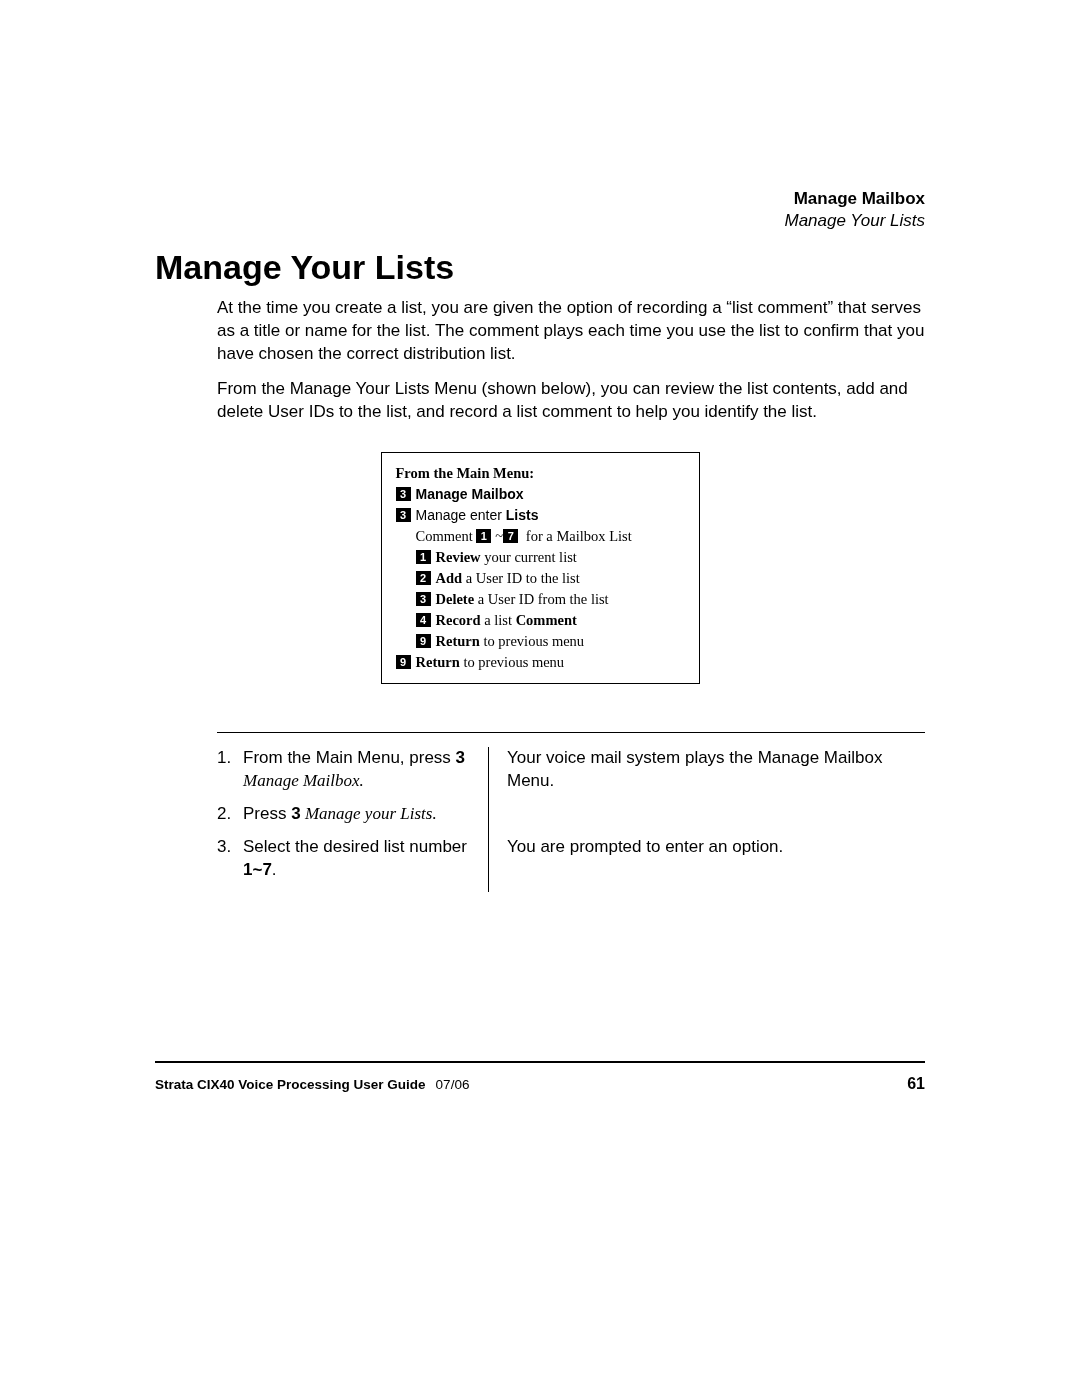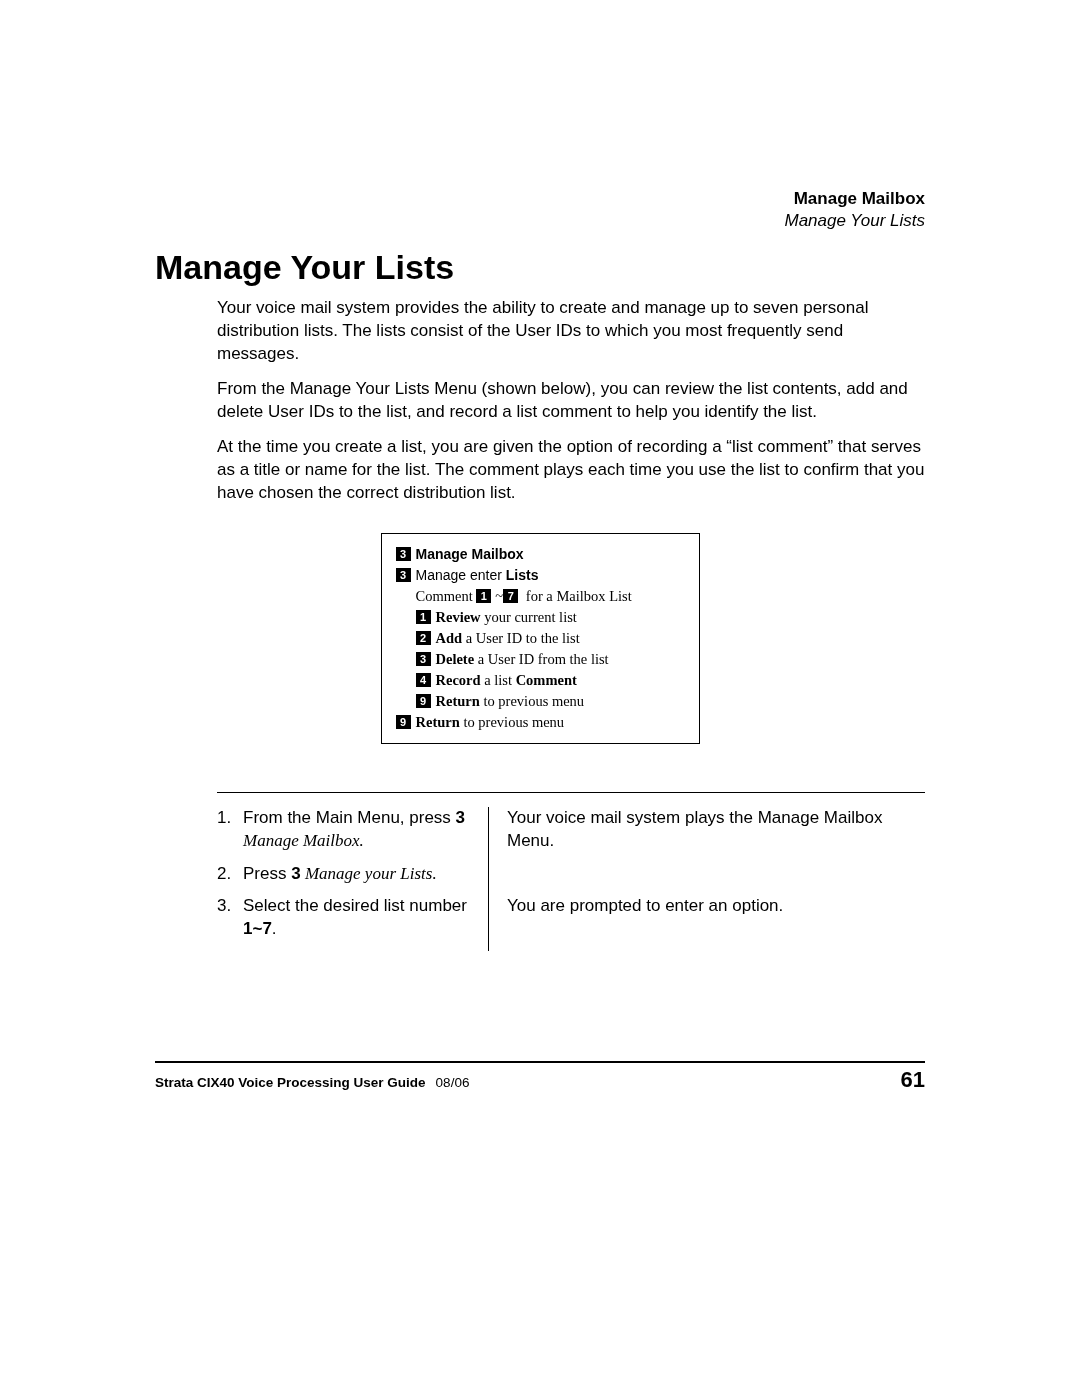--- a/index.html
+++ b/index.html
@@ -118,43 +118,43 @@
     justify-content: space-between;
     align-items: baseline;
   }
   .footer-left {
     font-size: 13.5px;
     font-weight: bold;
     color: #000;
   }
   .footer-left .date { font-weight: normal; margin-left: 10px; }
   .footer-right {
-    font-size: 22px;
+    font-size: 16px;
     font-weight: bold;
   }
 </style>
 </head>
 <body>
 
 <div class="page">
 
   <div class="header-block">
     <div class="header-section">Manage Mailbox</div>
     <div class="header-sub">Manage Your Lists</div>
   </div>
 
   <div class="title">Manage Your Lists</div>
 
   <div class="body-text">
-    <p>Your voice mail system provides the ability to create and manage up to seven personal distribution lists. The lists consist of the User IDs to which you most frequently send messages.</p>
+    <p>At the time you create a list, you are given the option of recording a “list comment” that serves as a title or name for the list. The comment plays each time you use the list to confirm that you have chosen the correct distribution list.</p>
     <p>From the Manage Your Lists Menu (shown below), you can review the list contents, add and delete User IDs to the list, and record a list comment to help you identify the list.</p>
-    <p>At the time you create a list, you are given the option of recording a “list comment” that serves as a title or name for the list. The comment plays each time you use the list to confirm that you have chosen the correct distribution list.</p>
   </div>
 
   <div class="menu-box">
+    <div class="serif-bold">From the Main Menu:</div>
     <div class="menu-row">
       <span class="key-col"><span class="key">3</span></span>
       <span class="txt sans serif-bold" style="font-family:Arial">Manage Mailbox</span>
     </div>
     <div class="menu-row">
       <span class="key-col"><span class="key">3</span></span>
       <span class="txt sans"><span>Manage enter </span><b>Lists</b></span>
     </div>
 
     <div class="indent1">
@@ -209,18 +209,18 @@
       <div class="steps-left">
         <span>Select the desired list number </span><span class="bf">1~7</span><span>.</span>
       </div>
       <div class="steps-right">You are prompted to enter an option.</div>
     </div>
   </div>
 
   <div class="footer-divider"></div>
   <div class="footer">
     <div class="footer-left">
-      <span>Strata CIX40 Voice Processing User Guide</span><span class="date">08/06</span>
+      <span>Strata CIX40 Voice Processing User Guide</span><span class="date">07/06</span>
     </div>
     <div class="footer-right">61</div>
   </div>
 
 </div>
 
 </body></html>

